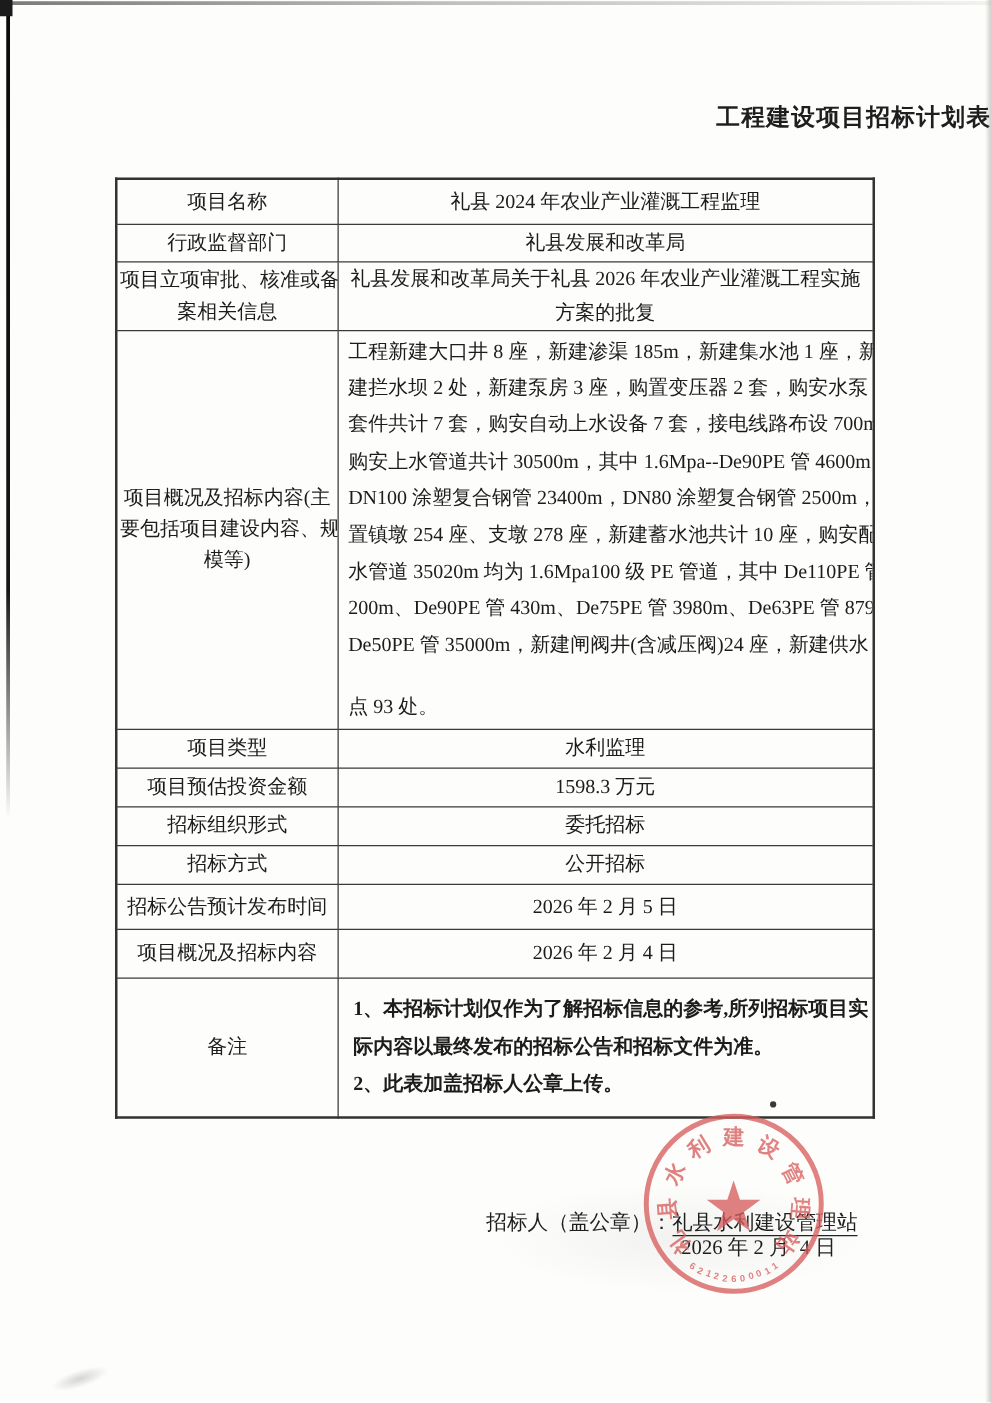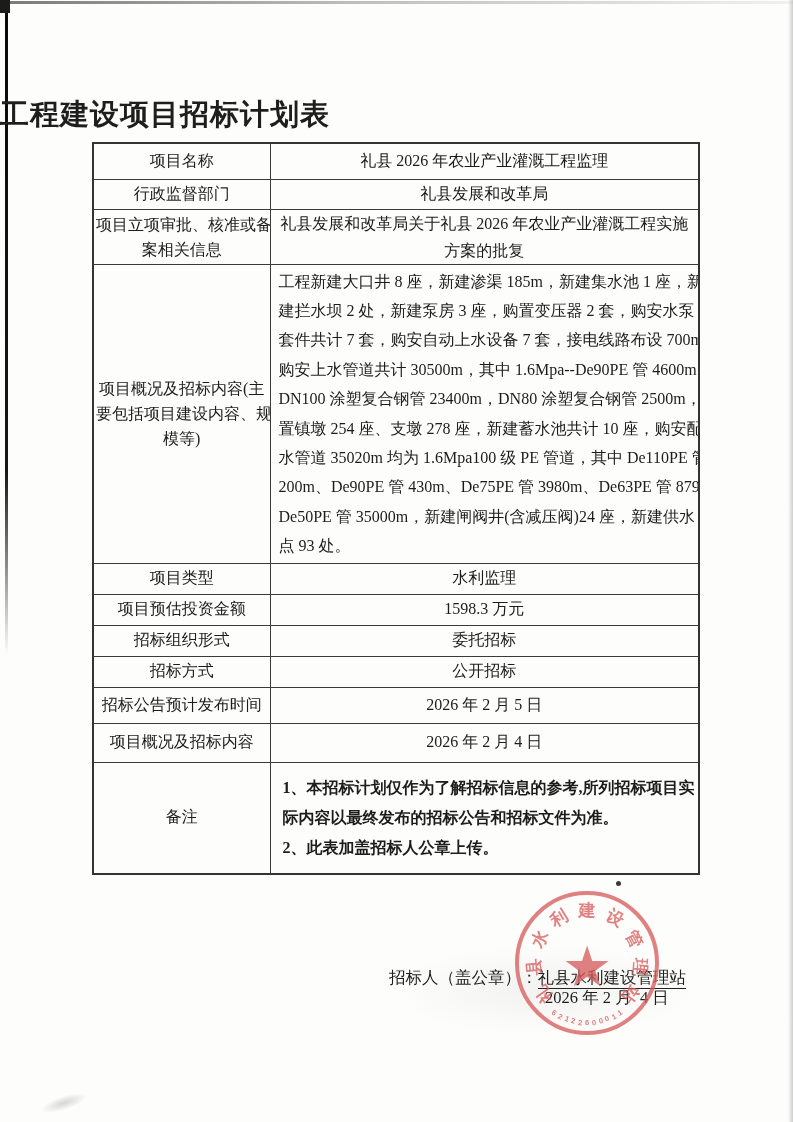--- a/index.html
+++ b/index.html
@@ -21,22 +21,22 @@
   .art-rightshade { position:absolute; right:0; top:0; width:5px; height:100%;
     background:linear-gradient(to left, rgba(150,150,143,.45), rgba(150,150,143,0)); }
   .art-smudge { position:absolute; left:40px; top:1096px; width:48px; height:14px; transform:rotate(-18deg);
     background:radial-gradient(ellipse, rgba(120,120,118,.30), rgba(120,120,118,0) 70%); }
   .art-graycloud { position:absolute; left:390px; top:945px; width:310px; height:90px;
     background:radial-gradient(ellipse, rgba(140,140,138,.10), rgba(140,140,138,0) 70%); }
   .art-inkdot { position:absolute; left:616px; top:881px; width:5px; height:5px; border-radius:50%; background:#3a3a3a; }
 
   
   .doc-title {
-    position:absolute; top:95px; left:0; width:100%; margin:0;
-    text-align:left; font-size:29px; font-weight:bold; letter-spacing:1px;
+    position:absolute; top:81px; left:0; width:100%; margin:0;
+    text-align:right; font-size:19px; font-weight:bold; letter-spacing:1px;
   }
 
   
   table.plan {
     position:absolute; left:92px; top:142px; width:606px;
     border-collapse:collapse; table-layout:fixed;
     border:2px solid #333;
   }
   table.plan td {
     border:1.6px solid #3a3a3a; overflow:hidden;
@@ -46,21 +46,21 @@
   td.val { text-align:center; padding:0 8px; }
   .r1{height:34px}.r2{height:36px}.r3{height:30px}.r4{height:54px}
   .r5{height:297px}.r6{height:31px}.r7{height:31px}.r8{height:31px}
   .r9{height:31px}.r10{height:36px}.r11{height:39px}.r12{height:112px}
 
   .bl { display:block; }
   .lbl .bl { white-space:nowrap; line-height:25px; }
   .val-mid .bl { text-align:center; line-height:27px; }
   .val-big { padding:2px 8px; font-size:15px; }
   .val-big .bl { white-space:nowrap; line-height:29.4px; text-align:justify; text-align-last:justify; }
-  .val-big .bl-last { text-align-last:left; }
+  .val-big .bl-last { text-align-last:left;margin-top:20px; }
   .val-remark { padding:0 10px 0 12px; font-size:15.5px; text-align:left;font-weight:bold; }
   .val-remark .bl { white-space:nowrap; line-height:30px; text-align:left; }
 
   
   .sig-line { position:absolute; left:389px; top:967px; font-size:16.5px; white-space:nowrap; }
   .sig-name { border-bottom:1.6px solid #222; padding-bottom:1px; }
   .sig-date { position:absolute; left:545px; top:987px; font-size:16.5px; white-space:pre; }
 
   
   .seal { position:absolute; left:515px; top:891px; width:144px; height:144px;
@@ -89,21 +89,21 @@
   <h1 class="doc-title">工程建设项目招标计划表</h1>
 
   <table class="plan">
     <colgroup>
         <col style="width:177px">
         <col style="width:429px">
       </colgroup>
     <tbody>
     <tr class="r2">
       <td class="lbl">项目名称</td>
-      <td class="val">礼县 2026 年农业产业灌溉工程监理</td>
+      <td class="val">礼县 2024 年农业产业灌溉工程监理</td>
     </tr>
     <tr class="r3">
       <td class="lbl">行政监督部门</td>
       <td class="val">礼县发展和改革局</td>
     </tr>
     <tr class="r4">
       <td class="lbl">
             <div class="bl">项目立项审批、核准或备</div>
             <div class="bl bl-last">案相关信息</div>
           </td>

